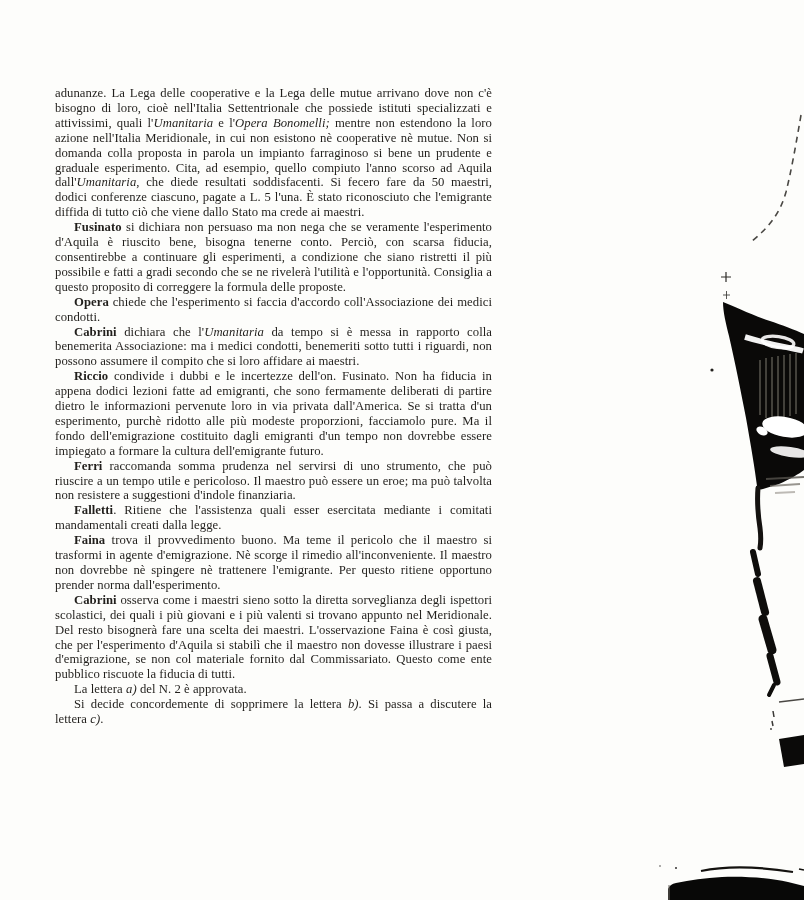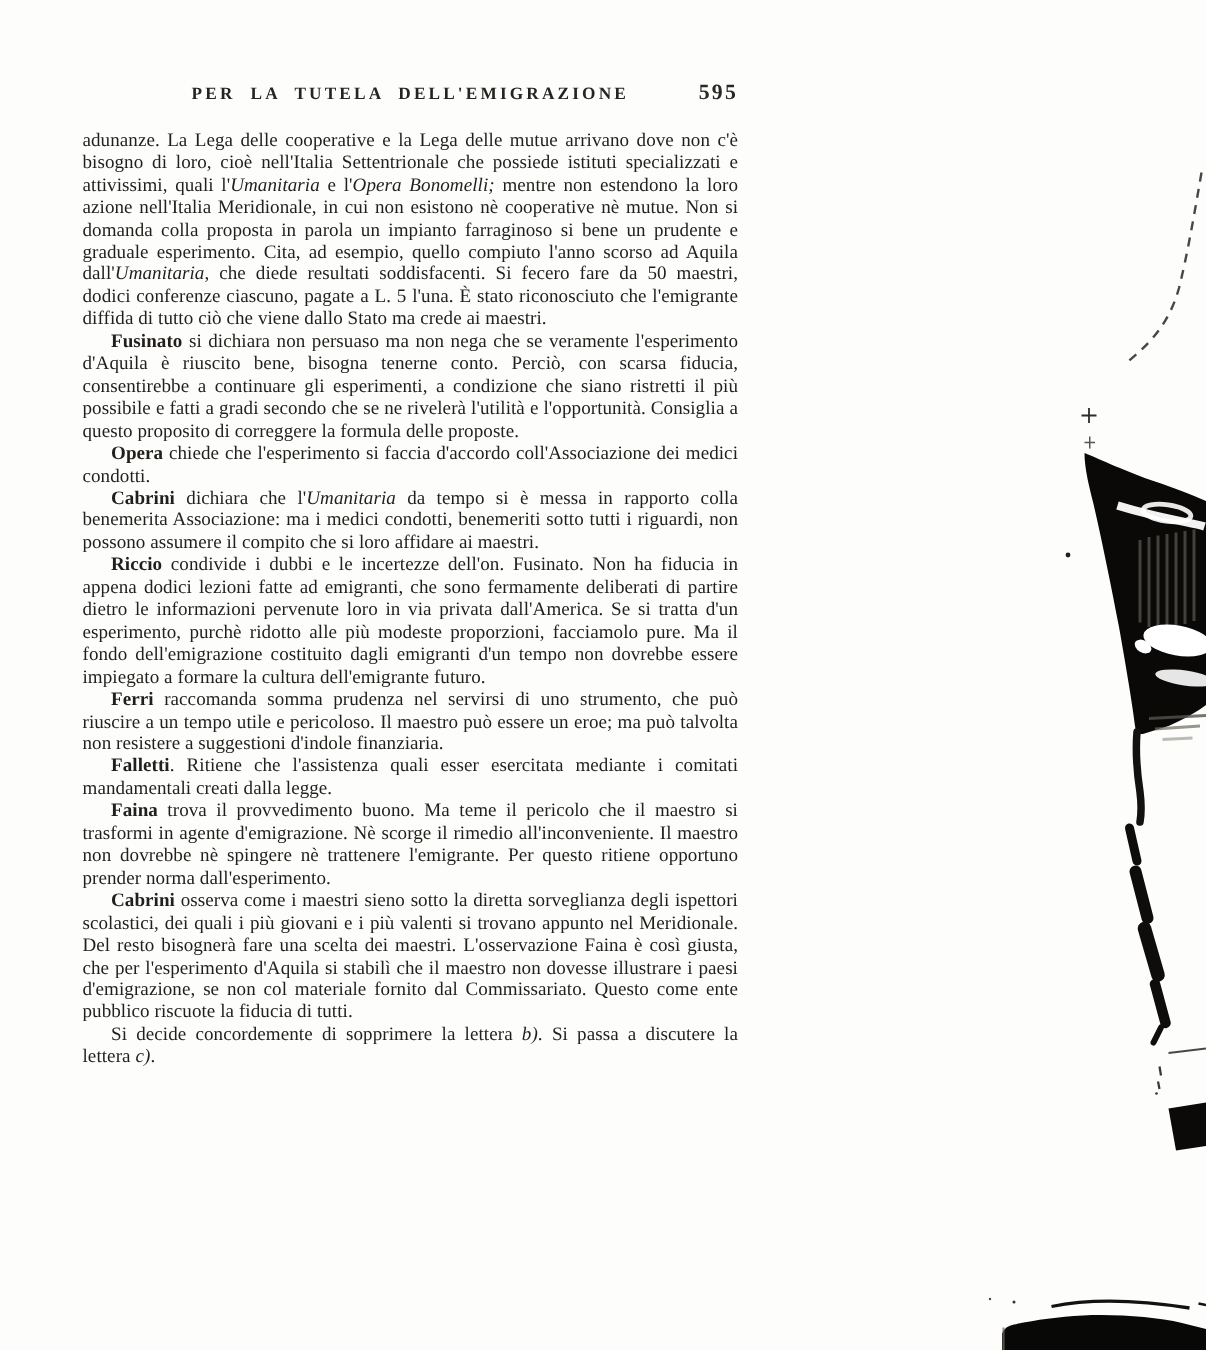--- a/index.html
+++ b/index.html
@@ -27,35 +27,32 @@
   .para.indent{text-indent:19px;}
   .seg.bold{font-weight:700;}
   .seg.italic{font-style:italic;}
   .artifacts{position:absolute;left:0;top:0;pointer-events:none;}
 </style>
 </head>
 <body>
 
 <div class="canvas">
 
-  <header class="page-header">
-    <span class="running-title">PER LA TUTELA DELL'EMIGRAZIONE</span>
-    <span class="page-number">595</span>
-  </header>
 
   <main class="text-block">
       <p class="para"><span class="seg normal">adunanze. La Lega delle cooperative e la Lega delle mutue arrivano dove non c'è bisogno di loro, cioè nell'Italia Settentrionale che possiede istituti specializzati e attivissimi, quali l'</span><span class="seg italic">Umanitaria</span><span class="seg normal"> e l'</span><span class="seg italic">Opera Bonomelli;</span><span class="seg normal"> mentre non estendono la loro azione nell'Italia Meridionale, in cui non esistono nè cooperative nè mutue. Non si domanda colla proposta in parola un impianto farraginoso si bene un prudente e graduale esperimento. Cita, ad esempio, quello compiuto l'anno scorso ad Aquila dall'</span><span class="seg italic">Umanitaria</span><span class="seg normal">, che diede resultati soddisfacenti. Si fecero fare da 50 maestri, dodici conferenze ciascuno, pagate a L. 5 l'una. È stato riconosciuto che l'emigrante diffida di tutto ciò che viene dallo Stato ma crede ai maestri.</span></p>
       <p class="para indent"><span class="seg bold">Fusinato</span><span class="seg normal"> si dichiara non persuaso ma non nega che se veramente l'esperimento d'Aquila è riuscito bene, bisogna tenerne conto. Perciò, con scarsa fiducia, consentirebbe a continuare gli esperimenti, a condizione che siano ristretti il più possibile e fatti a gradi secondo che se ne rivelerà l'utilità e l'opportunità. Consiglia a questo proposito di correggere la formula delle proposte.</span></p>
       <p class="para indent"><span class="seg bold">Opera</span><span class="seg normal"> chiede che l'esperimento si faccia d'accordo coll'Associazione dei medici condotti.</span></p>
       <p class="para indent"><span class="seg bold">Cabrini</span><span class="seg normal"> dichiara che l'</span><span class="seg italic">Umanitaria</span><span class="seg normal"> da tempo si è messa in rapporto colla benemerita Associazione: ma i medici condotti, benemeriti sotto tutti i riguardi, non possono assumere il compito che si loro affidare ai maestri.</span></p>
       <p class="para indent"><span class="seg bold">Riccio</span><span class="seg normal"> condivide i dubbi e le incertezze dell'on. Fusinato. Non ha fiducia in appena dodici lezioni fatte ad emigranti, che sono fermamente deliberati di partire dietro le informazioni pervenute loro in via privata dall'America. Se si tratta d'un esperimento, purchè ridotto alle più modeste proporzioni, facciamolo pure. Ma il fondo dell'emigrazione costituito dagli emigranti d'un tempo non dovrebbe essere impiegato a formare la cultura dell'emigrante futuro.</span></p>
       <p class="para indent"><span class="seg bold">Ferri</span><span class="seg normal"> raccomanda somma prudenza nel servirsi di uno strumento, che può riuscire a un tempo utile e pericoloso. Il maestro può essere un eroe; ma può talvolta non resistere a suggestioni d'indole finanziaria.</span></p>
       <p class="para indent"><span class="seg bold">Falletti</span><span class="seg normal">. Ritiene che l'assistenza quali esser esercitata mediante i comitati mandamentali creati dalla legge.</span></p>
       <p class="para indent"><span class="seg bold">Faina</span><span class="seg normal"> trova il provvedimento buono. Ma teme il pericolo che il maestro si trasformi in agente d'emigrazione. Nè scorge il rimedio all'inconveniente. Il maestro non dovrebbe nè spingere nè trattenere l'emigrante. Per questo ritiene opportuno prender norma dall'esperimento.</span></p>
       <p class="para indent"><span class="seg bold">Cabrini</span><span class="seg normal"> osserva come i maestri sieno sotto la diretta sorveglianza degli ispettori scolastici, dei quali i più giovani e i più valenti si trovano appunto nel Meridionale. Del resto bisognerà fare una scelta dei maestri. L'osservazione Faina è così giusta, che per l'esperimento d'Aquila si stabilì che il maestro non dovesse illustrare i paesi d'emigrazione, se non col materiale fornito dal Commissariato. Questo come ente pubblico riscuote la fiducia di tutti.</span></p>
+      <p class="para indent"><span class="seg normal">La lettera </span><span class="seg italic">a)</span><span class="seg normal"> del N. 2 è approvata.</span></p>
       <p class="para indent"><span class="seg normal">Si decide concordemente di sopprimere la lettera </span><span class="seg italic">b)</span><span class="seg normal">. Si passa a discutere la lettera </span><span class="seg italic">c)</span><span class="seg normal">.</span></p>
     </main>
 
   <svg class="artifacts" width="804" height="900" viewBox="0 0 804 900" aria-hidden="true">
 
     <g>
       <path d="M801,115 C795,150 791,172 786,192 C780,214 768,228 752,241" fill="none" stroke="#35332f" stroke-width="1.6" stroke-dasharray="6 5" opacity="0.9"></path>
       <path d="M721,277 L731,277 M726,272 L726,282" stroke="#2e2c29" stroke-width="1.2" fill="none"></path>
       <path d="M723,295 L730,295 M726.5,291 L726.5,299" stroke="#3a3835" stroke-width="1" fill="none" opacity="0.85"></path>
       <circle cx="712" cy="370" r="1.6" fill="#22201d"></circle>

